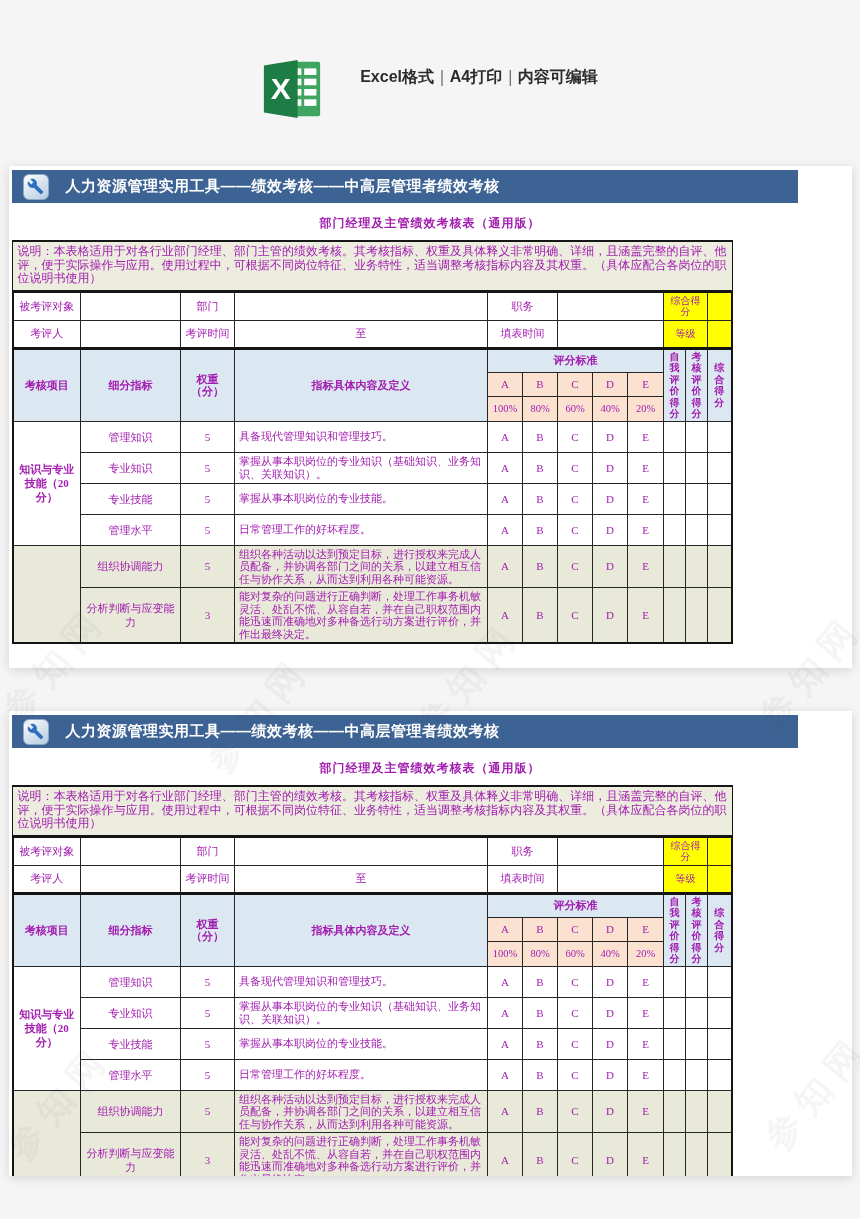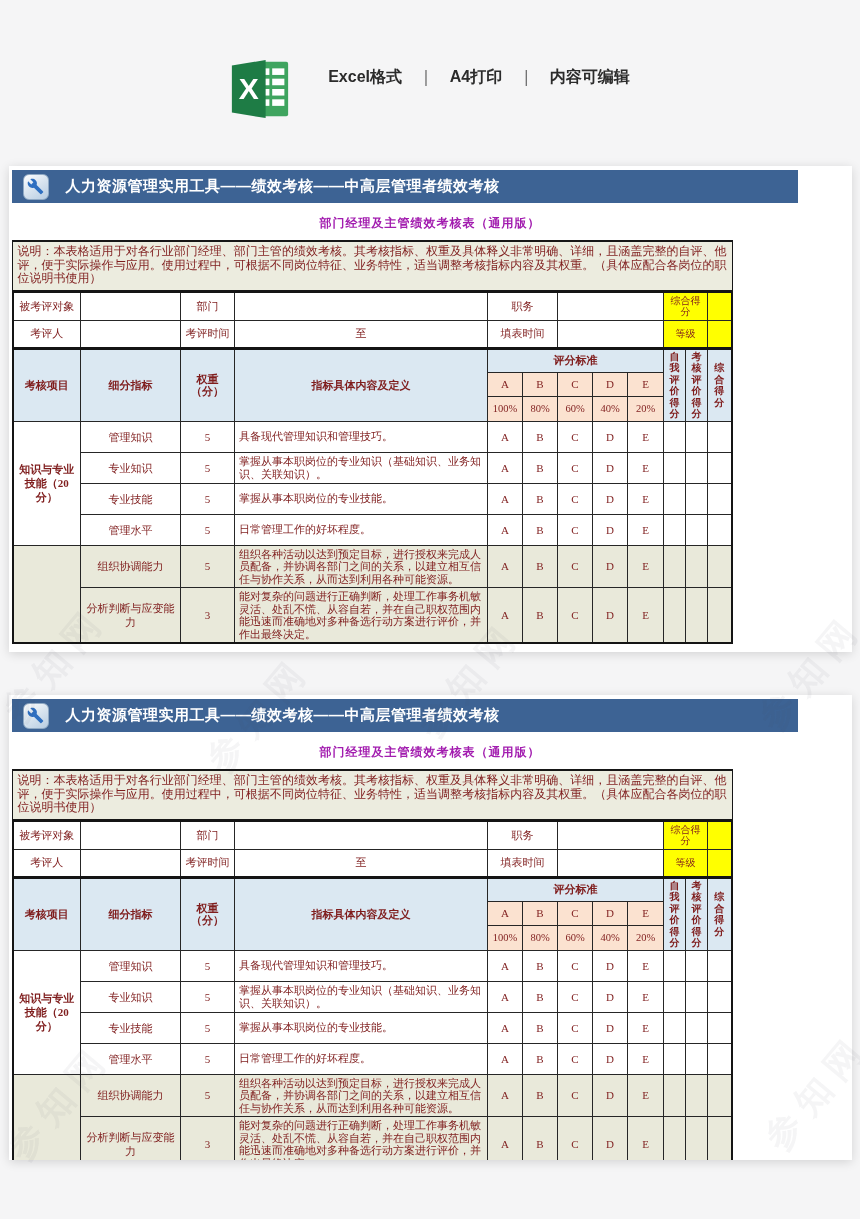--- a/index.html
+++ b/index.html
@@ -26,32 +26,31 @@
     color: #22a45c;
     letter-spacing: 1px;
     line-height: 1.1;
   }
   .page-subtitle {
     margin-top: 9px;
     font-size: 16px;
     font-weight: bold;
     color: #2b2b2b;
     display: flex;
-    gap: 16px;
     align-items: center;
   }
   .page-subtitle .sep { color: #444; font-weight: normal; }
 
   
   .card {
     width: 843px;
     margin: 0 auto;
     background: #ffffff;
     box-shadow: 0 2px 10px rgba(0,0,0,0.14);
-    padding: 4px 3px 8px 3px;
+    padding: 4px 3px 24px 3px;
     position: relative;
   }
   #card-1 { margin-top: 46px; }
   #card-2 { margin-top: 43px; height: 465px; overflow: hidden; }
 
   .sheet-band {
     width: 94%;
     height: 33px;
     background: #3d6394;
     display: flex;
@@ -79,21 +78,21 @@
     color: #a21caf;
     font-weight: bold;
     font-size: 12px;
     margin-top: 12px;
     letter-spacing: 1px;
   }
 
   
   .sheet-area {
     font-family: "Liberation Serif", serif;
-    color: #7f1d1d;
+    color: #a21caf;
     margin-top: 8px;
     width: 721px;
   }
   .sheet-desc {
     background: #ececdf;
     border: 1px solid #161616;
     border-top-width: 2px;
     font-size: 12px;
     line-height: 13.5px;
     padding: 3px 5px 4px 5px;

